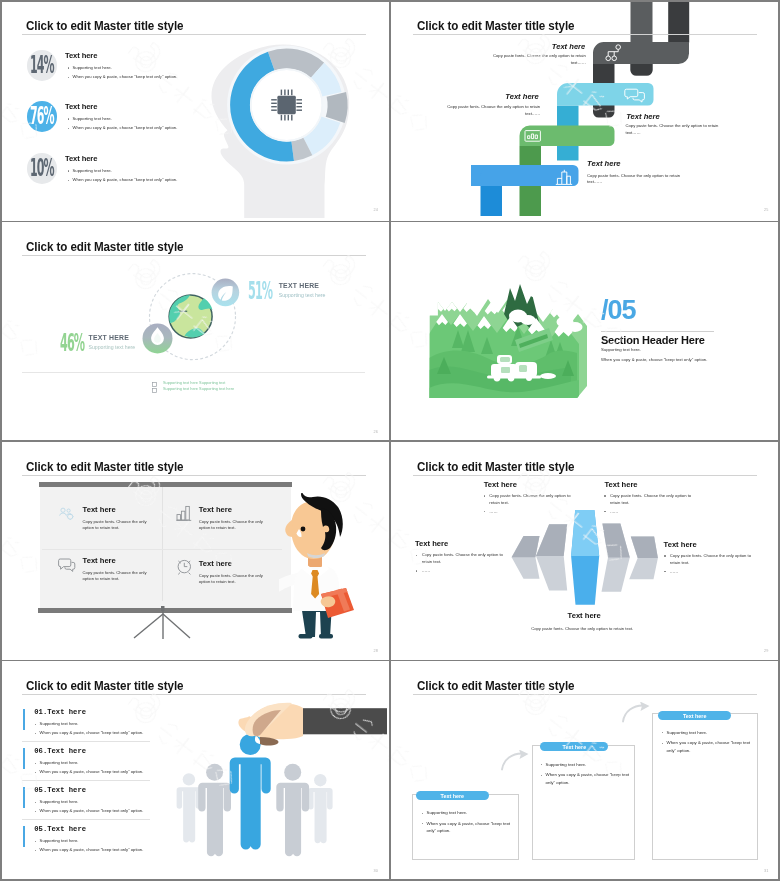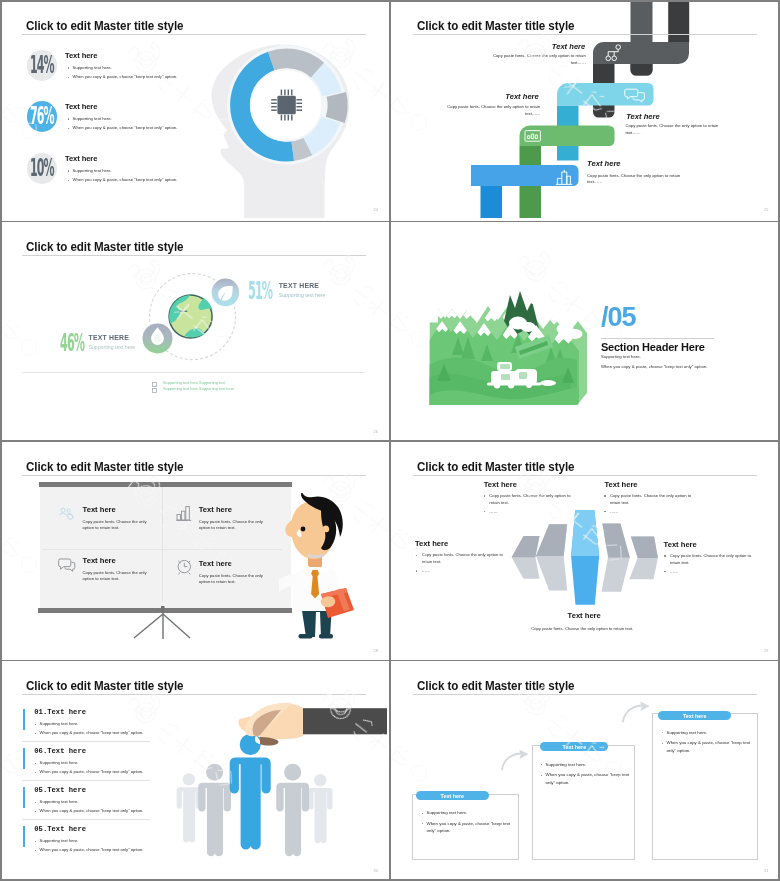--- a/index.html
+++ b/index.html
@@ -279,21 +279,21 @@
         </svg>
       <div class="s26-f" style="left:163px;top:158.5px">Supporting text here Supporting text</div>
       <svg width="5" height="5" viewBox="0 0 5 5" style="position:absolute;left:152px;top:166px">
           <rect x="0.5" y="0.5" width="4" height="4" fill="none" stroke="#9aa0a6" stroke-width="0.7"></rect>
         </svg>
       <div class="s26-f" style="left:163px;top:164.5px">Supporting text here Supporting text here</div>
 
       <div class="pno">26</div>
     </div>
 
-    <div class="slide" style="left:390.5px;top:223px">
+    <div class="slide" style="left:390.5px;top:216px">
       <svg width="168" height="140" viewBox="0 0 168 140" style="position:absolute;left:28px;top:52px">
         <defs>
             <clipPath id="s27clip">
               <path d="M18.9 0 H168 V118 L158 130 H10.7 V47.5 H18.9 Z"></path>
             </clipPath>
           </defs>
         <g clip-path="url(#s27clip)">
 
           <path d="M10 140 V48 l9-14 l7 9 l7-9 l8 10 l7-9 l10 13 l11-17 l10 14 l9-13 l13 18 l10-14 l13 18 l10-13 l14 19 l11-14 l15 20 V140 Z" fill="#8ed593"></path>
 

